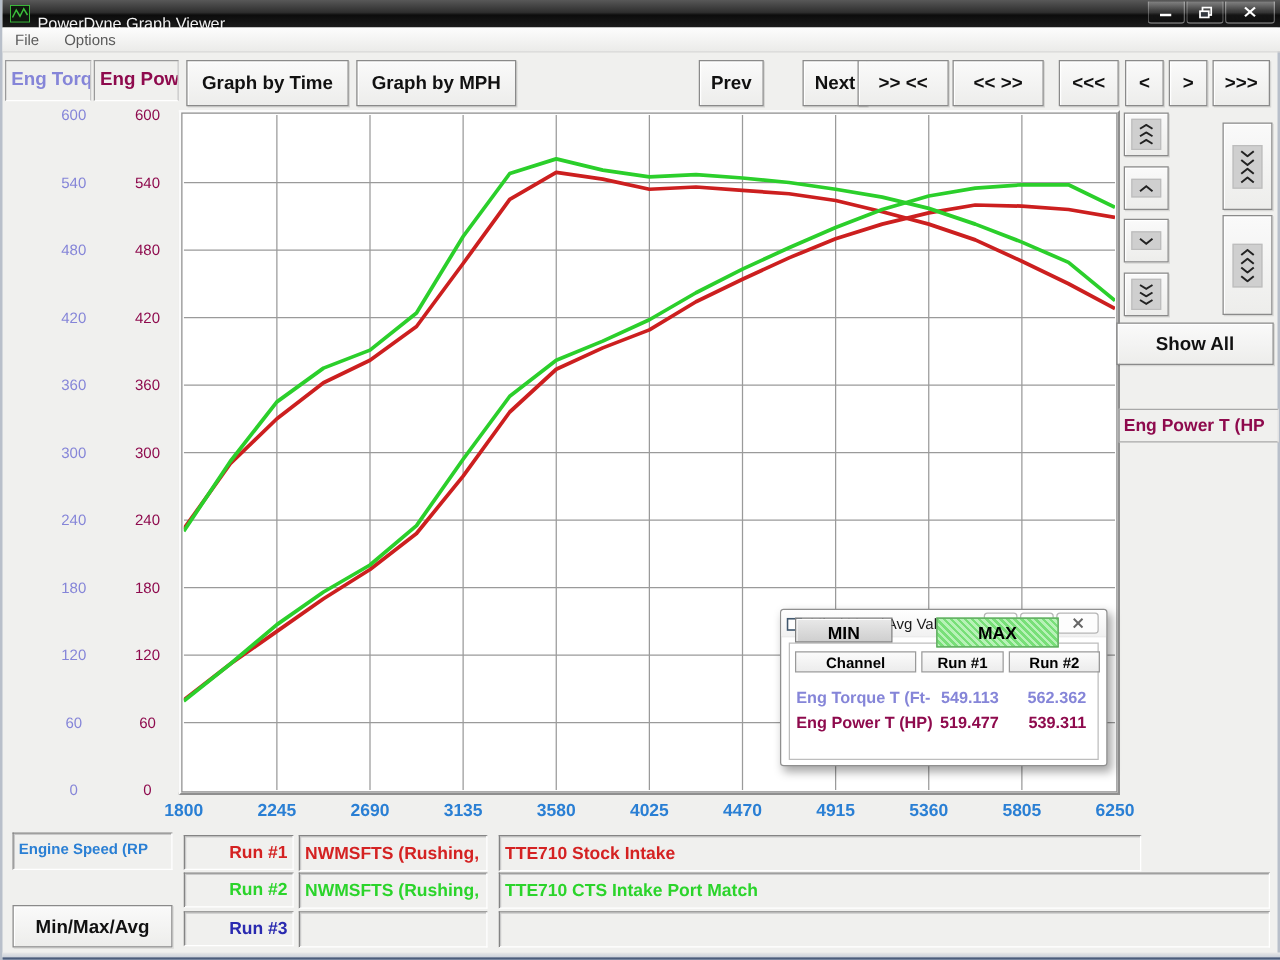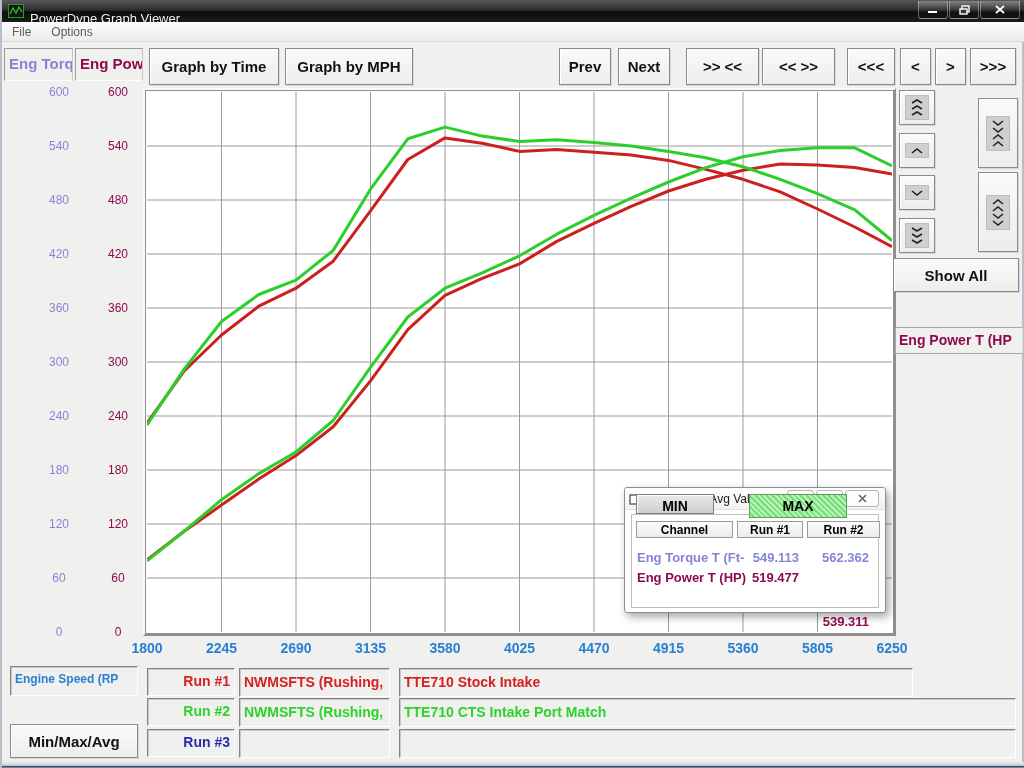--- a/index.html
+++ b/index.html
@@ -116,21 +116,21 @@
     <span class="menu-item">File</span>
     <span class="menu-item">Options</span>
   </div>
 
   <div class="axis-tab" style="left:2px; width:69px; color:#8585d8;">Eng Torq</div>
   <div class="axis-tab" style="left:73px; width:68px; color:#8e0a4d;">Eng Powe</div>
 
   <div class="btn tb" style="left:147px; width:130px;">Graph by Time</div>
   <div class="btn tb" style="left:283px; width:128px;">Graph by MPH</div>
   <div class="btn tb" style="left:557px; width:52px;">Prev</div>
-  <div class="btn tb" style="left:616px; width:52px;">Next</div>
+  <div class="btn tb" style="left:640px; width:52px;">Next</div>
   <div class="btn tb" style="left:684px; width:73px;">&gt;&gt; &lt;&lt;</div>
   <div class="btn tb" style="left:760px; width:73px;">&lt;&lt; &gt;&gt;</div>
   <div class="btn tb" style="left:845px; width:48px;">&lt;&lt;&lt;</div>
   <div class="btn tb" style="left:898px; width:31px;">&lt;</div>
   <div class="btn tb" style="left:933px; width:31px;">&gt;</div>
   <div class="btn tb" style="left:968px; width:46px;">&gt;&gt;&gt;</div>
 
   <div class="plot-outer"></div>
   <div class="plot-frame"></div>
   <svg id="chart-svg" width="745" height="540">
@@ -299,21 +299,21 @@
     <div class="mm-min">MIN</div>
     <div class="mm-max" style="background-color:#7de87d;">MAX</div>
     <div class="mm-header" style="left:11px; width:97px;">Channel</div>
     <div class="mm-header" style="left:112px; width:66px;">Run #1</div>
     <div class="mm-header" style="left:182px; width:73px;">Run #2</div>
     <div class="mm-cell" style="left:12px; top:62px; color:#8585d8;">Eng Torque T (Ft-</div>
     <div class="mm-cell" style="left:112px; top:62px; width:62px; text-align:right; color:#8585d8;">549.113</div>
     <div class="mm-cell" style="left:182px; top:62px; width:62px; text-align:right; color:#8585d8;">562.362</div>
     <div class="mm-cell" style="left:12px; top:82px; color:#8e0a4d;">Eng Power T (HP)</div>
     <div class="mm-cell" style="left:112px; top:82px; width:62px; text-align:right; color:#8e0a4d;">519.477</div>
-    <div class="mm-cell" style="left:182px; top:82px; width:62px; text-align:right; color:#8e0a4d;margin-top:44px;">539.311</div>
+    <div class="mm-cell" style="left:182px; top:82px; width:62px; text-align:right; color:#8e0a4d;">539.311</div>
   </div>
 
   <div class="sunken" style="left:8px; top:666px; width:128px; height:30px; font-size:12px; color:#2a7fd4; padding:5px 0 0 4px;">Engine Speed (RP</div>
 
   <div class="sunken" style="left:145px; top:668px; width:88px; height:28px; font-size:14px; color:#d42222; text-align:right; padding:4px 4px 0 0;">Run #1</div>
   <div class="sunken" style="left:237px; top:668px; width:151px; height:29px; font-size:14px; color:#d42222; padding:5px 0 0 4px;">NWMSFTS (Rushing,</div>
   <div class="sunken" style="left:397px; top:668px; width:514px; height:29px; font-size:14px; color:#d42222; padding:5px 0 0 4px;">TTE710 Stock Intake</div>
 
   <div class="sunken" style="left:145px; top:698px; width:88px; height:28px; font-size:14px; color:#2bd42b; text-align:right; padding:4px 4px 0 0;">Run #2</div>
   <div class="sunken" style="left:237px; top:698px; width:151px; height:29px; font-size:14px; color:#2bd42b; padding:5px 0 0 4px;">NWMSFTS (Rushing,</div>

